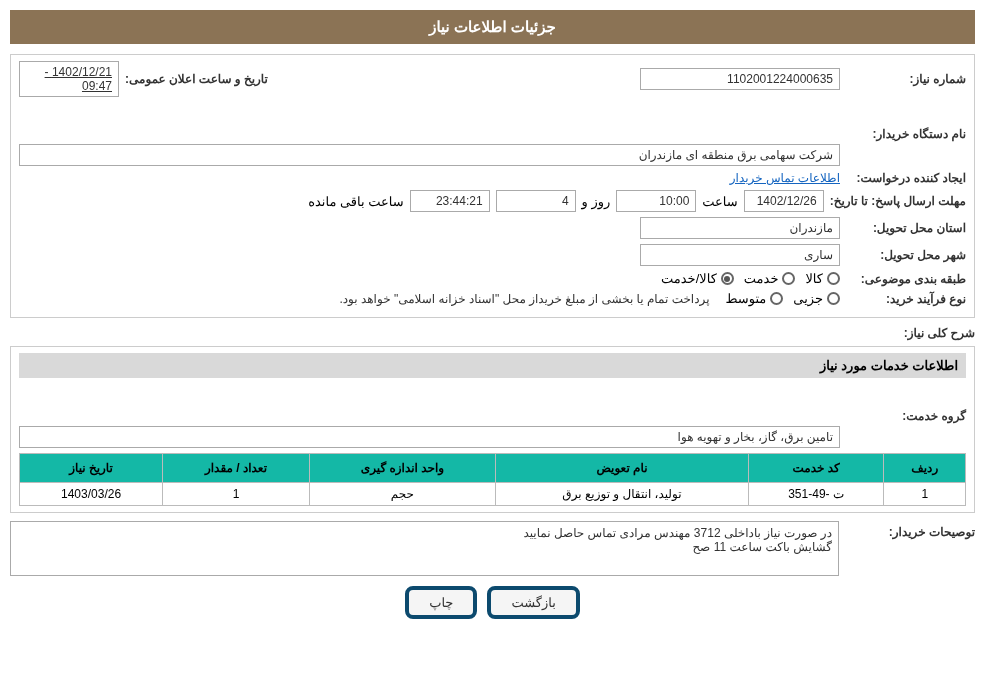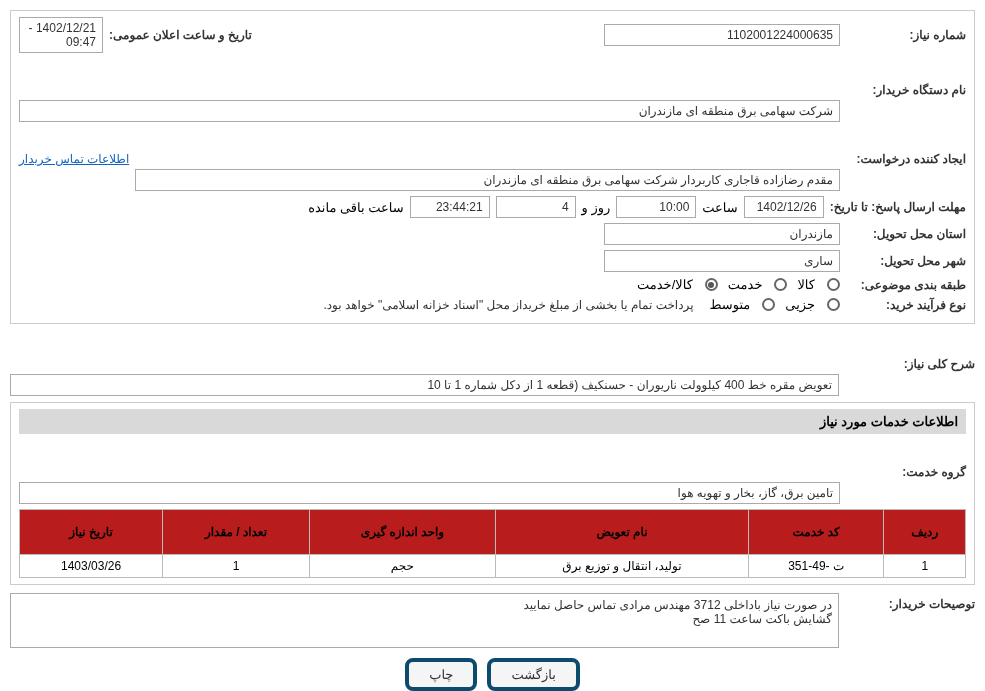--- a/index.html
+++ b/index.html
@@ -53,22 +53,22 @@
     }
     .form-value {
       border: 1px solid #aaa;
       background: #fff;
       padding: 3px 6px;
       min-height: 22px;
       font-size: 12px;
       color: #333;
     }
     .form-value.wide { flex: 1; margin-top: 42px; }
-    .form-value.med { width: 236px; }
-    .form-value.sm { width: 84px; }
+    .form-value.med { width: 200px; }
+    .form-value.sm { width: 100px; text-decoration: underline; }
     .form-value.xs { width: 80px; padding-left: 28px; }
     .link-blue {
       color: #1565C0;
       text-decoration: underline;
       cursor: pointer;
       font-size: 12px;
     }
     .date-time-row {
       display: flex;
       align-items: center;
@@ -77,21 +77,21 @@
     }
     .date-time-row .form-label { min-width: 120px; }
     .radio-group {
       display: flex;
       align-items: center;
       gap: 10px;
     }
     .radio-item {
       display: flex;
       align-items: center;
-      gap: 12px;
+      gap: 4px;
     }
     .radio-circle {
       width: 13px;
       height: 13px;
       border: 2px solid #666;
       border-radius: 50%;
       display: inline-flex;
       align-items: center;
       justify-content: center;
     }
@@ -101,23 +101,23 @@
       height: 6px;
       background: #555;
       border-radius: 50%;
     }
     .table-wrapper {
       width: 100%;
       border-collapse: collapse;
       margin-top: 4px;
     }
     .table-wrapper th {
-      background: #b91c1c;
+      background: #14b8a6;
       border: 1px solid #bbb;
-      padding: 15px 8px;
+      padding: 7px 8px;
       font-size: 12px;
       text-align: center;
     }
     .table-wrapper td {
       border: 1px solid #bbb;
       padding: 4px 8px;
       font-size: 12px;
       text-align: center;
     }
     .btn {
@@ -141,39 +141,39 @@
       justify-content: center;
       gap: 10px;
       margin-top: 10px;
     }
   </style>
 </head>
 <body>
 
 <div class="page-wrapper">
 
+  <div class="page-title-bar">جزئیات اطلاعات نیاز</div>
 
   <div class="section">
 
     <div class="form-row">
       <span class="form-label">شماره نیاز:</span>
       <div class="form-value med">1102001224000635</div>
       <span style="flex:1"></span>
       <span class="form-label">تاریخ و ساعت اعلان عمومی:</span>
       <div class="form-value sm">1402/12/21 - 09:47</div>
     </div>
 
     <div class="form-row">
       <span class="form-label">نام دستگاه خریدار:</span>
       <div class="form-value wide">شرکت سهامی برق منطقه ای مازندران</div>
     </div>
 
     <div class="form-row">
       <span class="form-label">ایجاد کننده درخواست:</span>
-      <div class="form-value wide">مقدم رضازاده قاجاری کاربردار شرکت سهامی برق منطقه ای مازندران</div>
       <span class="link-blue">اطلاعات تماس خریدار</span>
     </div>
 
     <div class="form-row date-time-row">
       <span class="form-label">مهلت ارسال پاسخ: تا تاریخ:</span>
       <div class="form-value xs">1402/12/26</div>
       <span>ساعت</span>
       <div class="form-value xs">10:00</div>
       <span>روز و</span>
       <div class="form-value xs">4</div>
@@ -221,21 +221,20 @@
           <span>متوسط</span>
         </div>
       </div>
       <span style="margin-right: 10px; color: #333; font-size: 12px;">پرداخت تمام یا بخشی از مبلغ خریداز محل "اسناد خزانه اسلامی" خواهد بود.</span>
     </div>
 
   </div>
 
   <div class="form-row" style="margin-bottom: 6px;">
     <span class="form-label" style="min-width:130px;">شرح کلی نیاز:</span>
-    <div class="form-value wide">تعویض مقره خط 400 کیلوولت ناریوران - حسنکیف (قطعه 1 از دکل شماره 1 تا 10</div>
   </div>
 
   <div class="section">
     <div class="section-title">اطلاعات خدمات مورد نیاز</div>
 
     <div class="form-row">
       <span class="form-label">گروه خدمت:</span>
       <div class="form-value wide">تامین برق، گاز، بخار و تهویه هوا</div>
     </div>
 

